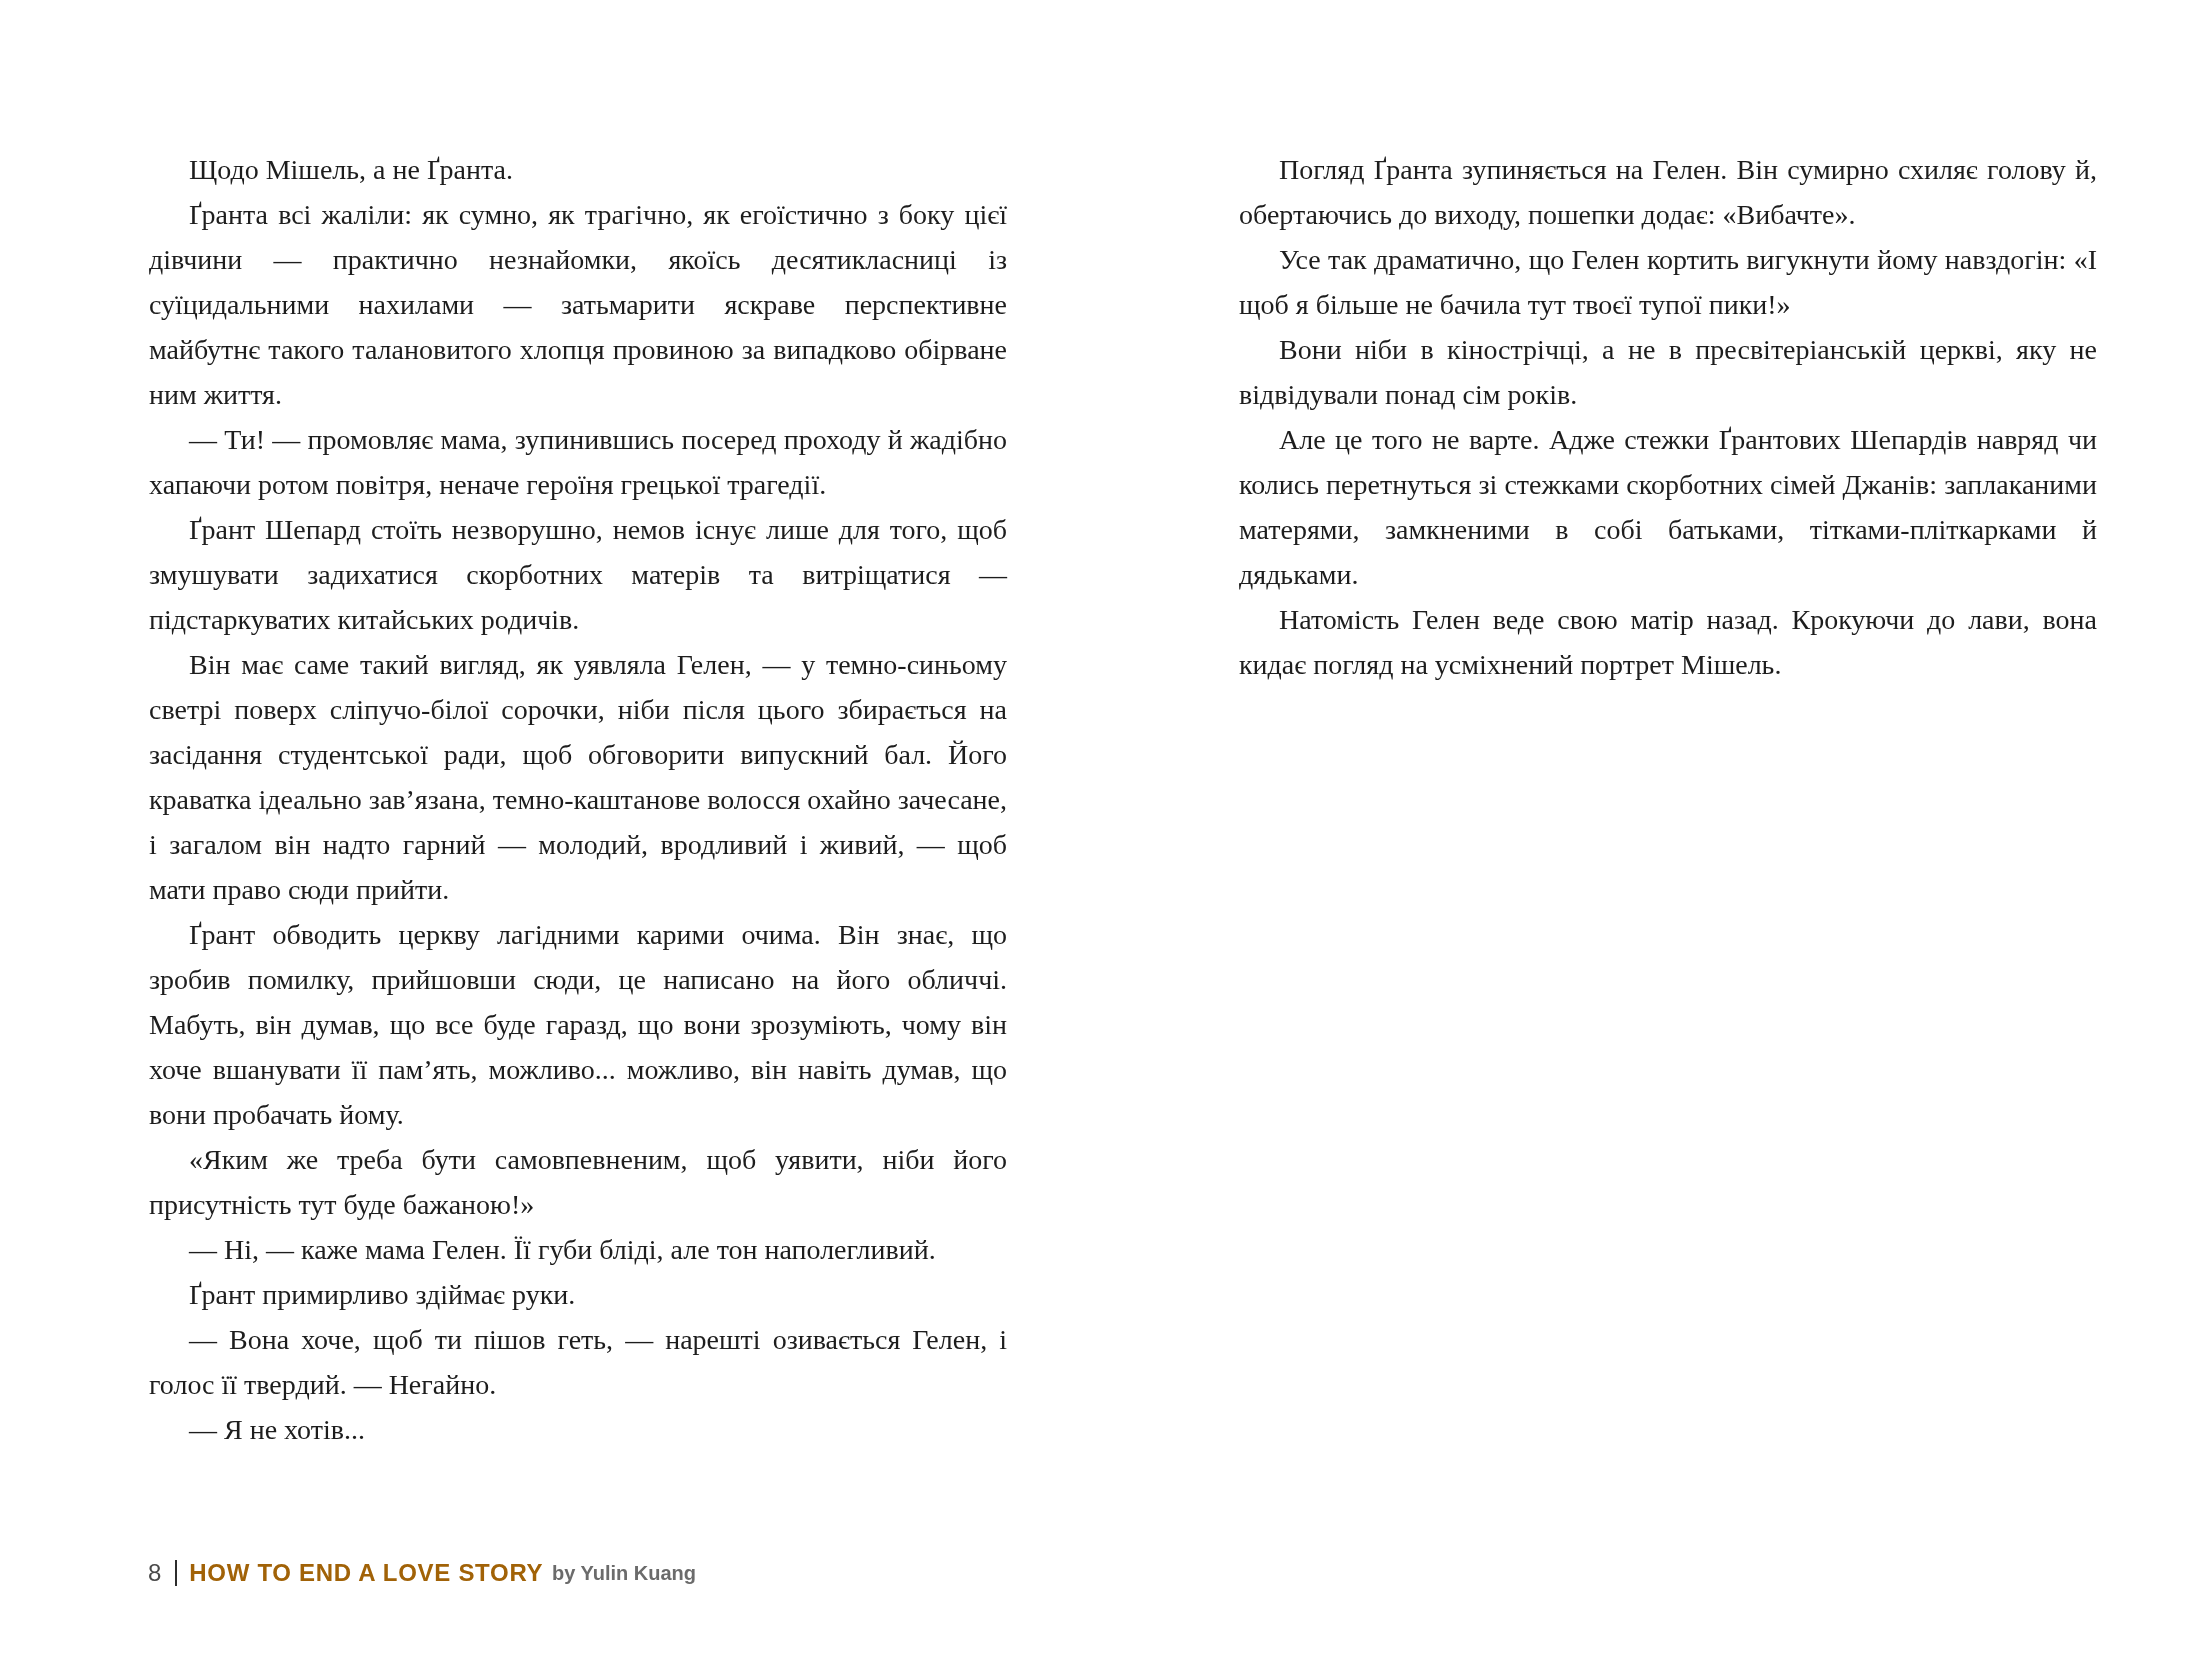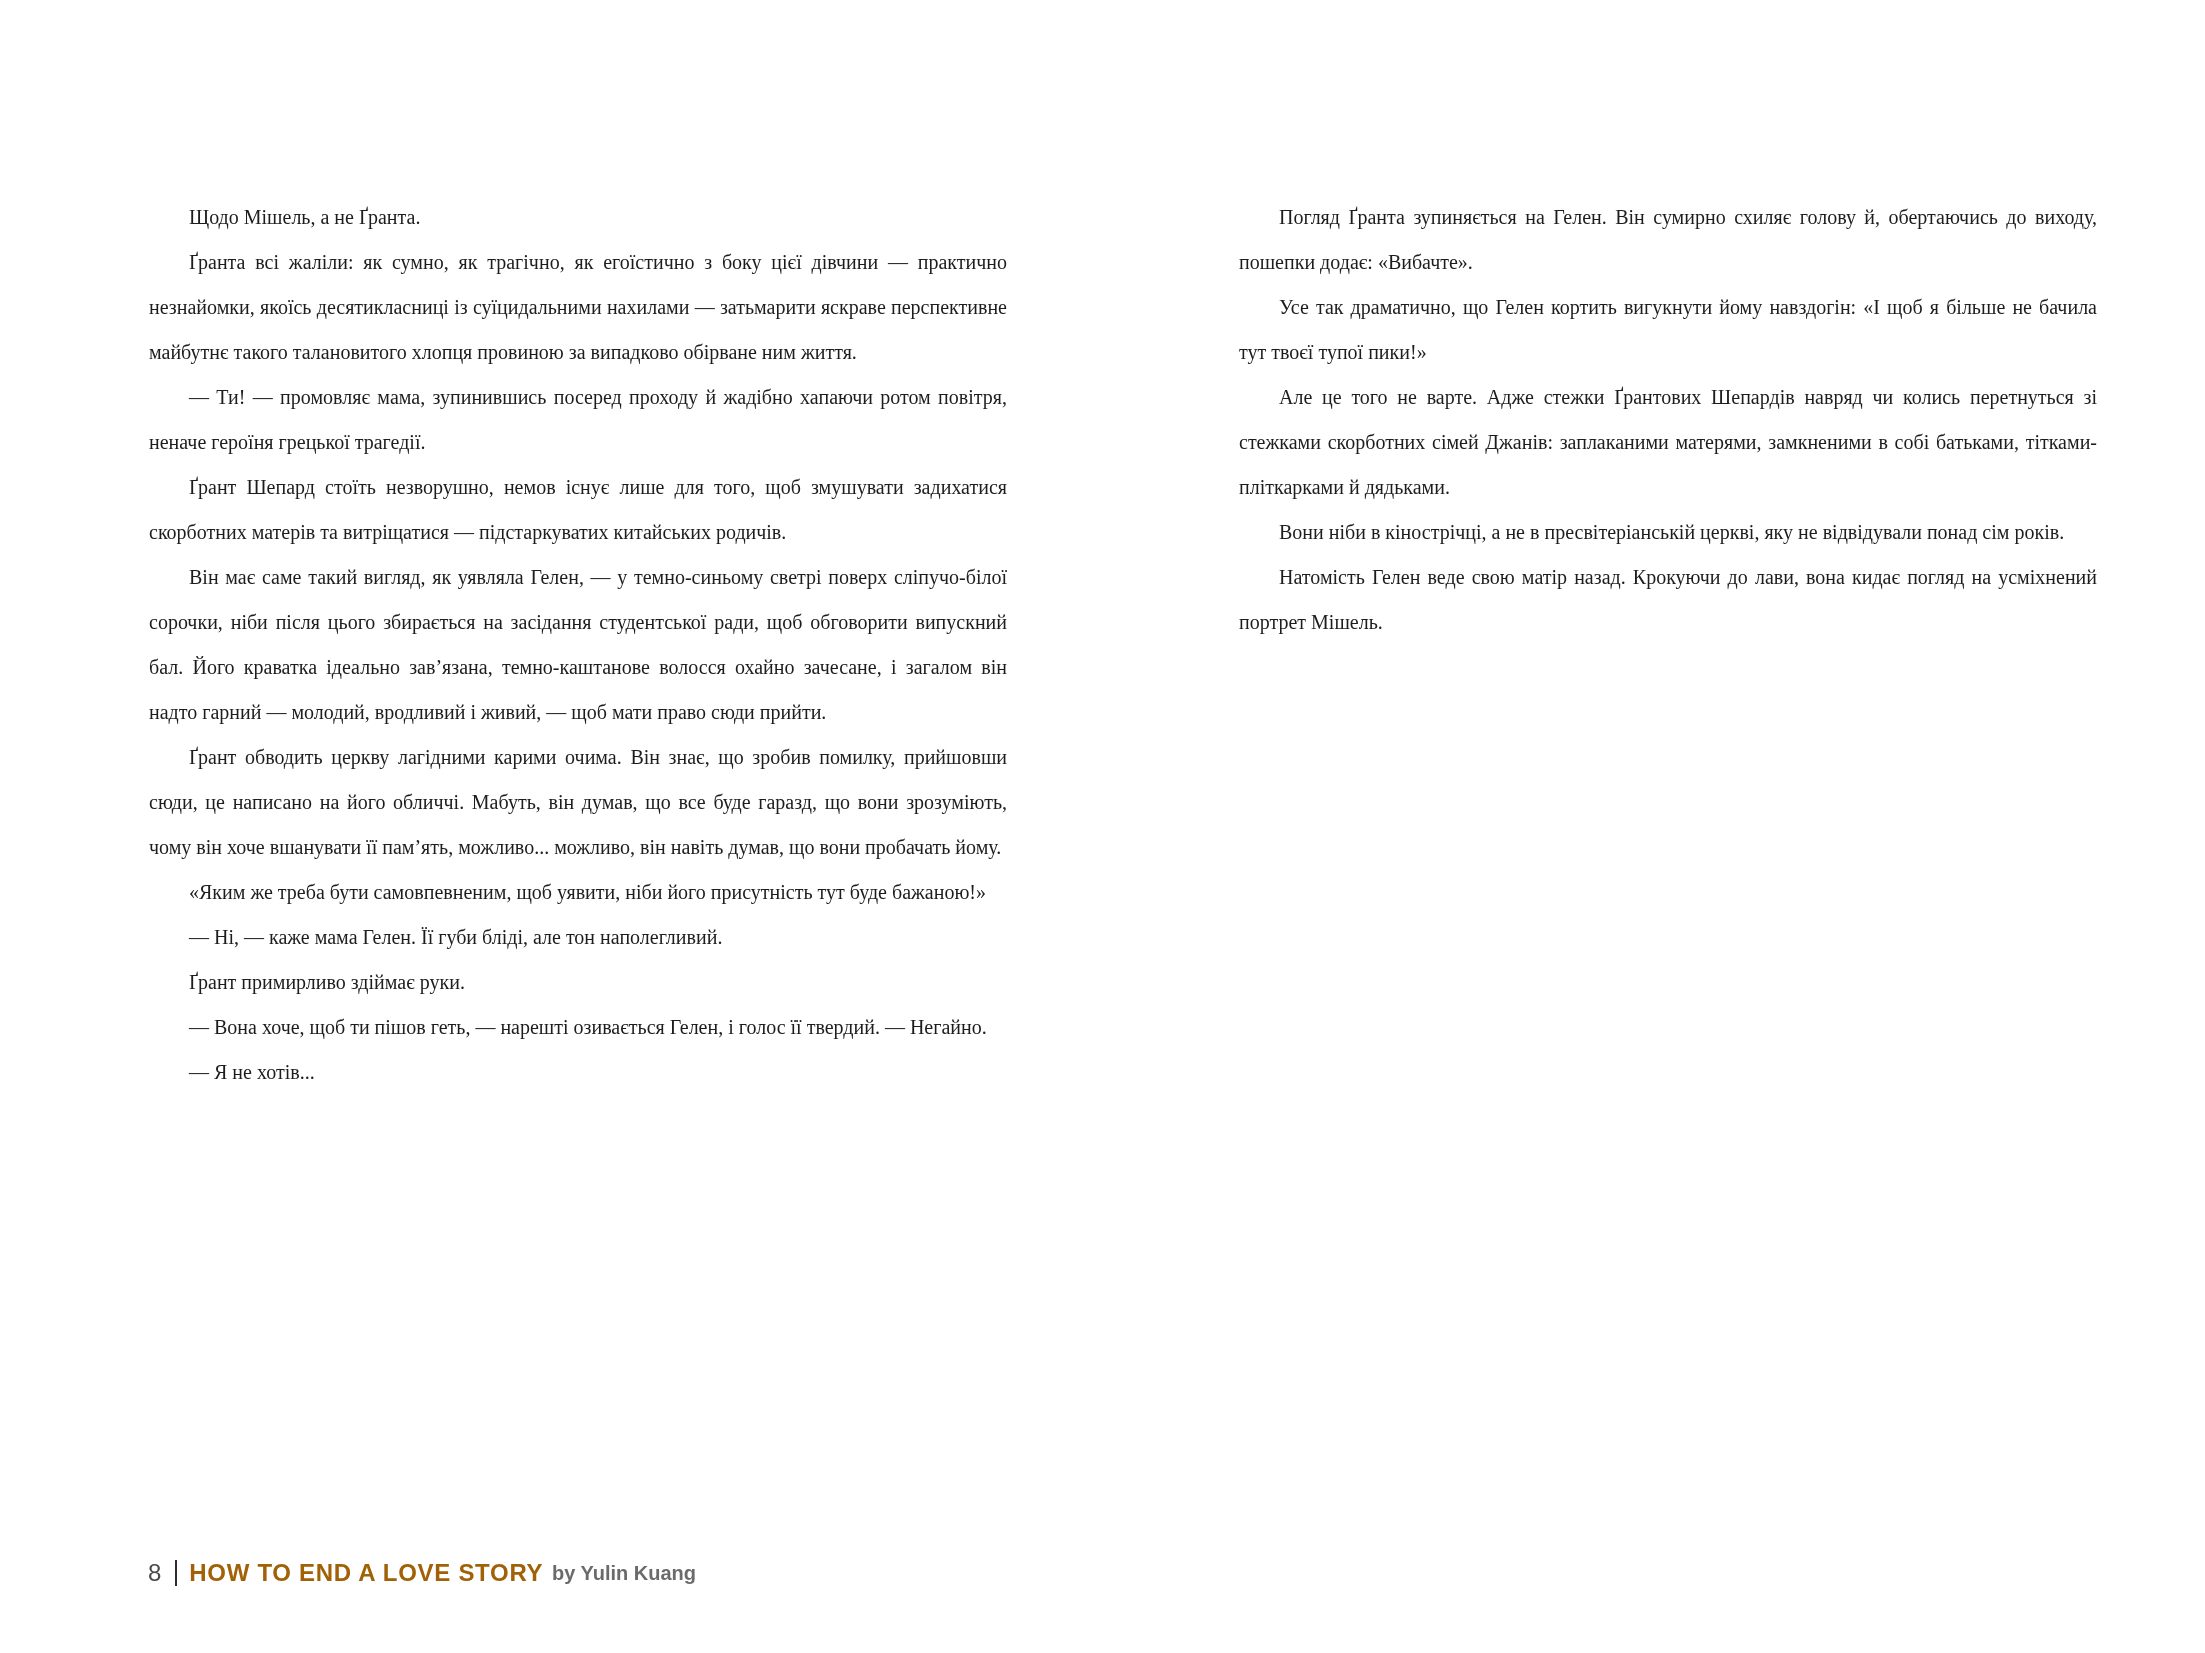--- a/index.html
+++ b/index.html
@@ -22,24 +22,23 @@
   .spread {
     position: absolute;
     top: 147px;
     left: 149px;
     display: flex;
     gap: 232px;
   }
   .column {
     width: 858px;
     color: #1d1d1d;
-    font-size: 20px;
+    font-size: 28px;
     line-height: 45px;
     text-align: justify;
-    margin-top: 48px;
   }
   .column p.para {
     margin: 0;
     text-indent: 40px;
   }
   .ital {
   }
   .footer {
     position: absolute;
     left: 148px;
@@ -88,22 +87,22 @@
         <p class="para"><span>Ґрант обводить церкву лагідними карими очима. Він знає, що зробив помилку, прийшовши сюди, це написано на його обличчі. Мабуть, він думав, що все буде гаразд, що вони зрозуміють, чому він хоче вшанувати її пам’ять, можливо... можливо, він навіть думав, що вони пробачать йому.</span></p>
         <p class="para"><span>«Яким же треба бути самовпевненим, щоб уявити, ніби його присутність тут буде бажаною!»</span></p>
         <p class="para"><span>— Ні, — каже мама Гелен. Її губи бліді, але тон наполегливий.</span></p>
         <p class="para"><span>Ґрант примирливо здіймає руки.</span></p>
         <p class="para"><span>— Вона хоче, щоб ти пішов геть, — нарешті озивається Гелен, і голос її твердий. — Негайно.</span></p>
         <p class="para"><span>— Я не хотів...</span></p>
       </div>
     <div class="column" id="col-right">
         <p class="para"><span>Погляд Ґранта зупиняється на Гелен. Він сумирно схиляє голову й, обертаючись до виходу, пошепки додає: «Вибачте».</span></p>
         <p class="para"><span>Усе так драматично, що Гелен кортить вигукнути йому навздогін: «І щоб я більше не бачила тут твоєї тупої пики!»</span></p>
+        <p class="para"><span>Вони ніби в кінострічці, а не в пресвітеріанській церкві, яку не відвідували понад сім років.</span></p>
         <p class="para"><span>Але це того не варте. Адже стежки Ґрантових Шепардів навряд чи колись перетнуться зі стежками скорботних сімей Джанів: заплаканими матерями, замкненими в собі батьками, тітками-пліткарками й дядьками.</span></p>
-        <p class="para"><span>Вони ніби в кінострічці, а не в пресвітеріанській церкві, яку не відвідували понад сім років.</span></p>
         <p class="para"><span>Натомість Гелен веде свою матір назад. Крокуючи до лави, вона кидає погляд на усміхнений портрет Мішель.</span></p>
       </div>
   </div>
 
   <div class="footer">
     <span class="page-num">8</span>
     <span class="divider"></span>
     <span class="title">HOW TO END A LOVE STORY</span>
     <span class="author">by Yulin Kuang</span>
   </div>

